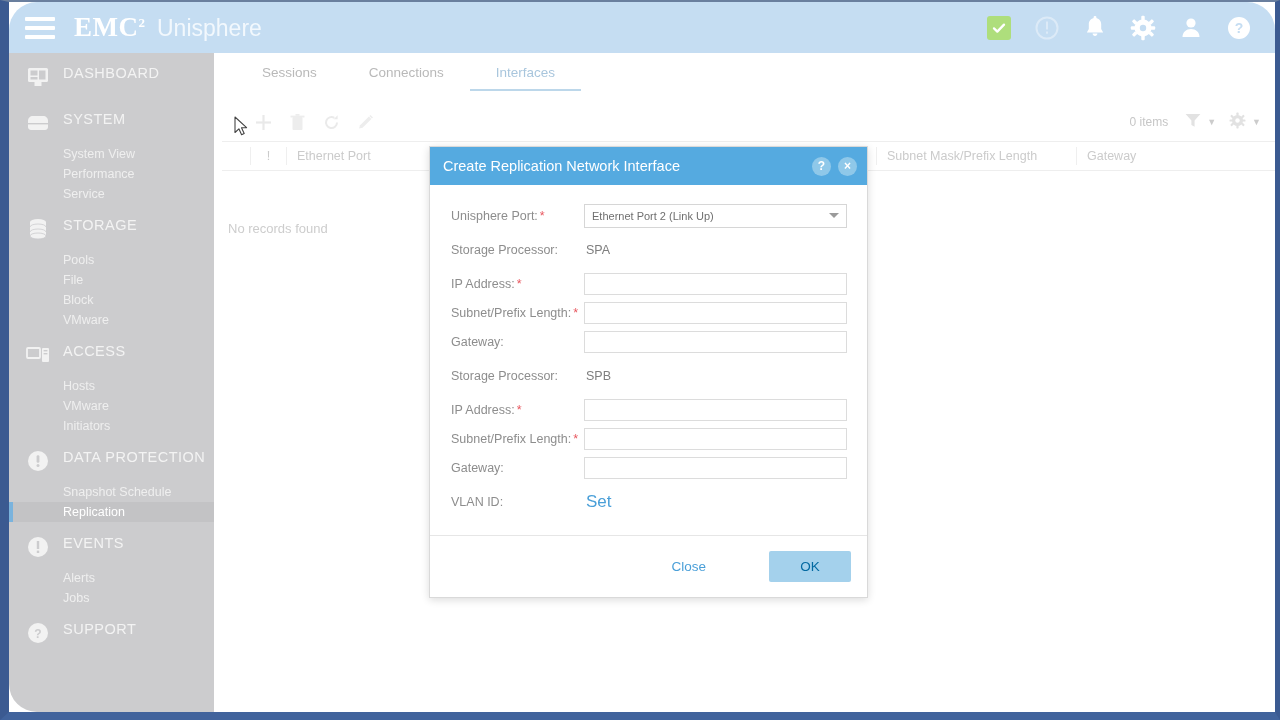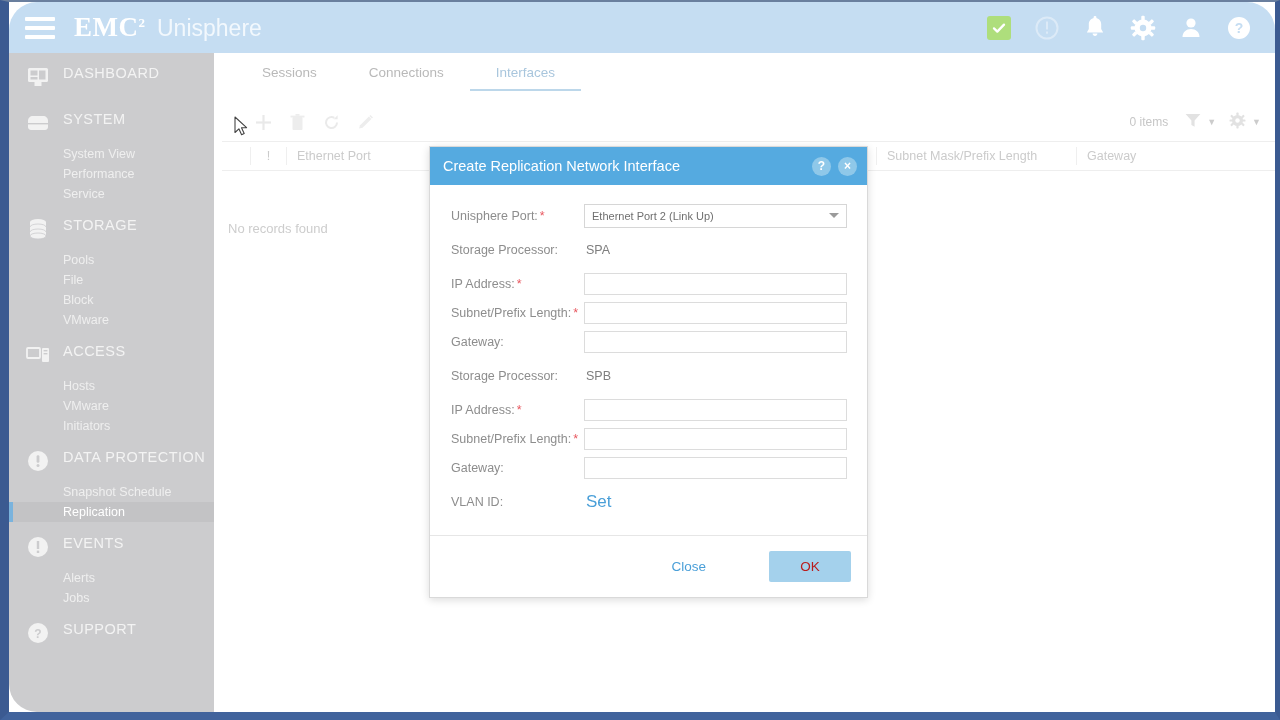--- a/index.html
+++ b/index.html
@@ -394,21 +394,21 @@
   .btn-close {
     color: #4a9fd8;
     font-size: 13.5px;
     cursor: pointer;
     margin-right: 26px;
   }
   .btn-ok {
     width: 82px;
     height: 31px;
     background: #a4d1ec;
-    color: #b91c1c;
+    color: #0369a1;
     font-size: 13.5px;
     border: none;
     border-radius: 2px;
     cursor: default;
     font-family: "Liberation Sans", sans-serif;
   }
 
   
   .cursor {
     position: absolute;

